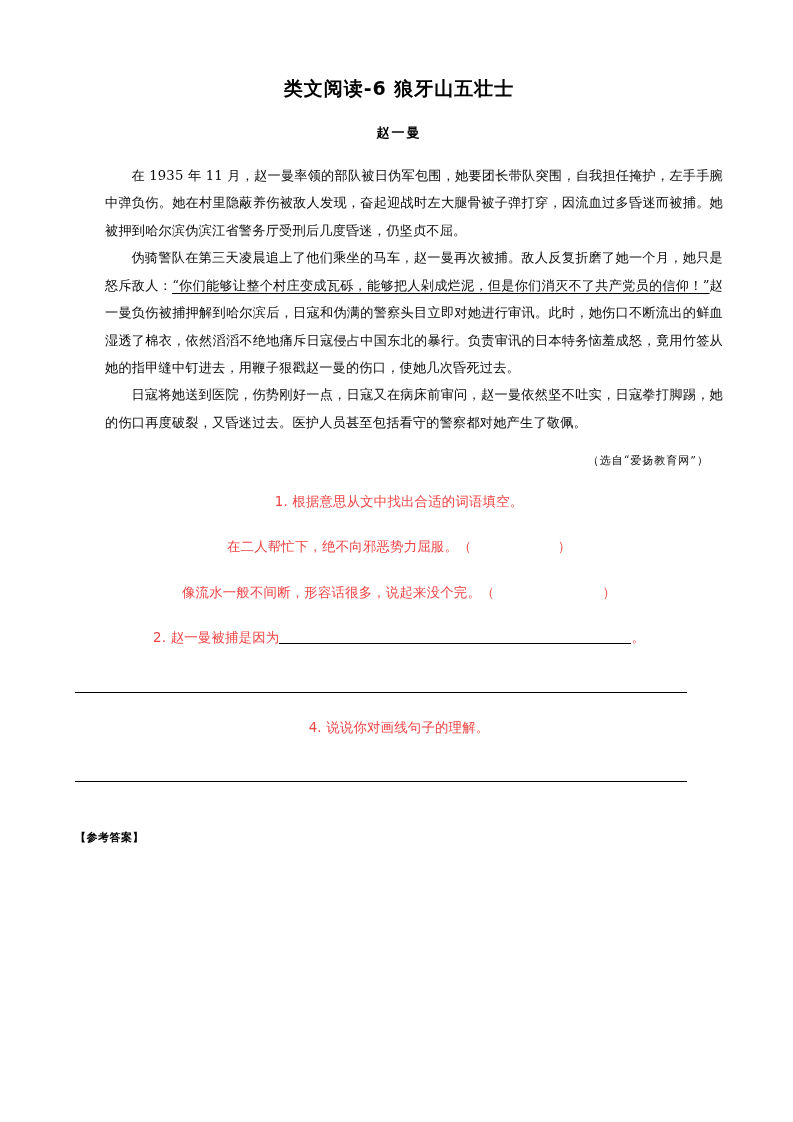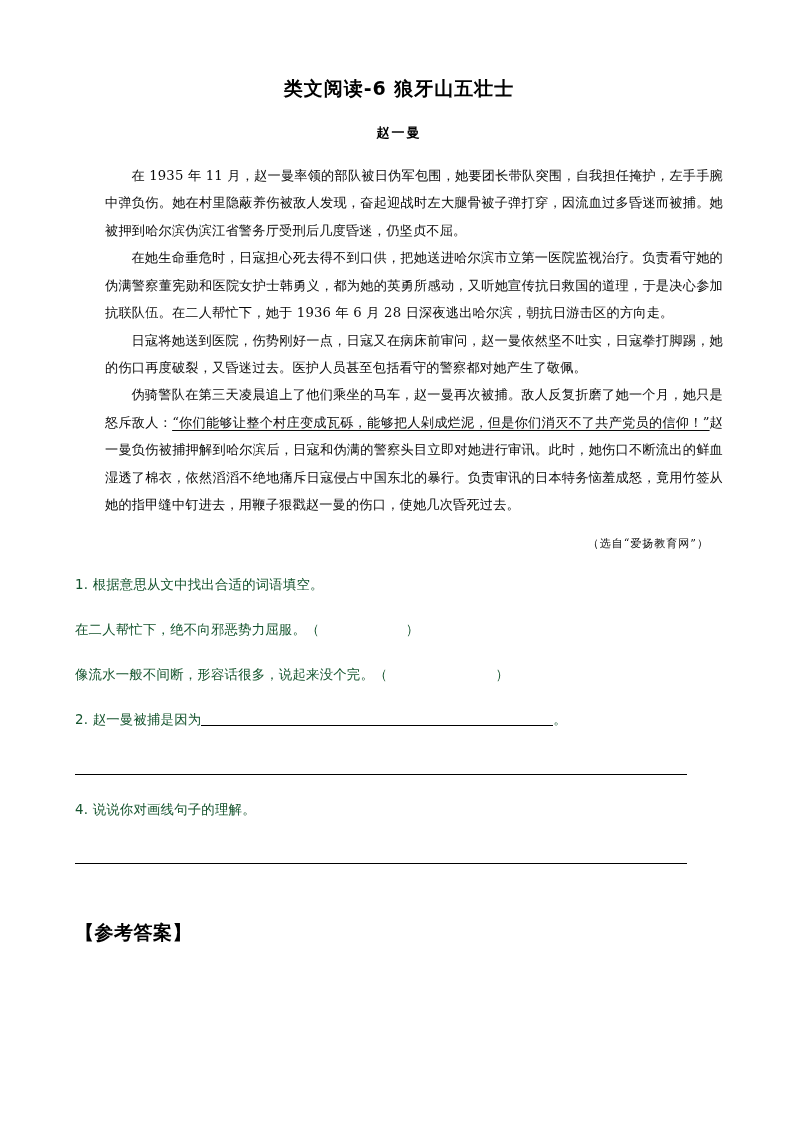--- a/index.html
+++ b/index.html
@@ -89,23 +89,24 @@
   
   .questions {
     padding-top: 20px;
     font-family: "DejaVu Sans", "Liberation Sans", sans-serif;
   }
   .q {
     font-size: 13.4px;
     line-height: 1.5;
     margin: 0;
     padding: 0 0 25px 0;
-    color: #14532d;
+    color: #ef4444;
     letter-spacing: 0.2px;
     white-space: nowrap;
+    text-align: center;
   }
   .q.tight { padding-bottom: 24px; }
   .blank-paren { letter-spacing: 0; }
   .gap-sm { display: inline-block; width: 86px; }
   .gap-md { display: inline-block; width: 108px; }
 
   .q-fill {
     display: inline-block;
     border-bottom: 1.2px solid #000;
     height: 1.05em;
@@ -117,45 +118,44 @@
     width: 612px;
     height: 0;
     border-bottom: 1.4px solid #000;
     margin: 0 0 0 0;
   }
   .rule-block { padding: 19px 0 25px 0; }
 
   .ref-answers {
     padding-top: 12px;
     font-family: "DejaVu Sans", "Liberation Sans", sans-serif;
-    font-size: 19px;
+    font-size: 11px;
     font-weight: 700;
     letter-spacing: 0.5px;
     color: #000;
   }
 </style>
 </head>
 <body>
 
 <div class="page">
   <div class="content">
 
     <h1 class="doc-title">类文阅读-6 狼牙山五壮士</h1>
 
     <h2 class="doc-subtitle">赵一曼</h2>
 
     <div class="article">
 
       <p class="para">在 1935 年 11 月，赵一曼率领的部队被日伪军包围，她要团长带队突围，自我担任掩护，左手手腕中弹负伤。她在村里隐蔽养伤被敌人发现，奋起迎战时左大腿骨被子弹打穿，因流血过多昏迷而被捕。她被押到哈尔滨伪滨江省警务厅受刑后几度昏迷，仍坚贞不屈。</p>
 
-      <p class="para">在她生命垂危时，日寇担心死去得不到口供，把她送进哈尔滨市立第一医院监视治疗。负责看守她的伪满警察董宪勋和医院女护士韩勇义，都为她的英勇所感动，又听她宣传抗日救国的道理，于是决心参加抗联队伍。在二人帮忙下，她于 1936 年 6 月 28 日深夜逃出哈尔滨，朝抗日游击区的方向走。</p>
+
+      <p class="para"><span>伪骑警队在第三天凌晨追上了他们乘坐的马车，赵一曼再次被捕。敌人反复折磨了她一个月，她只是怒斥敌人：</span><span class="ul">“你们能够让整个村庄变成瓦砾，能够把人剁成烂泥，但是你们消灭不了共产党员的信仰！”</span><span>赵一曼负伤被捕押解到哈尔滨后，日寇和伪满的警察头目立即对她进行审讯。此时，她伤口不断流出的鲜血湿透了棉衣，依然滔滔不绝地痛斥日寇侵占中国东北的暴行。负责审讯的日本特务恼羞成怒，竟用竹签从她的指甲缝中钉进去，用鞭子狠戳赵一曼的伤口，使她几次昏死过去。</span></p>
 
       <p class="para">日寇将她送到医院，伤势刚好一点，日寇又在病床前审问，赵一曼依然坚不吐实，日寇拳打脚踢，她的伤口再度破裂，又昏迷过去。医护人员甚至包括看守的警察都对她产生了敬佩。</p>
-
-      <p class="para"><span>伪骑警队在第三天凌晨追上了他们乘坐的马车，赵一曼再次被捕。敌人反复折磨了她一个月，她只是怒斥敌人：</span><span class="ul">“你们能够让整个村庄变成瓦砾，能够把人剁成烂泥，但是你们消灭不了共产党员的信仰！”</span><span>赵一曼负伤被捕押解到哈尔滨后，日寇和伪满的警察头目立即对她进行审讯。此时，她伤口不断流出的鲜血湿透了棉衣，依然滔滔不绝地痛斥日寇侵占中国东北的暴行。负责审讯的日本特务恼羞成怒，竟用竹签从她的指甲缝中钉进去，用鞭子狠戳赵一曼的伤口，使她几次昏死过去。</span></p>
 
       <p class="source">（选自“爱扬教育网”）</p>
     </div>
 
     <div class="questions">
 
       <p class="q">1. 根据意思从文中找出合适的词语填空。</p>
 
       <p class="q"><span>在二人帮忙下，绝不向邪恶势力屈服。（</span><span class="gap-sm"></span><span class="blank-paren">）</span></p>
 

